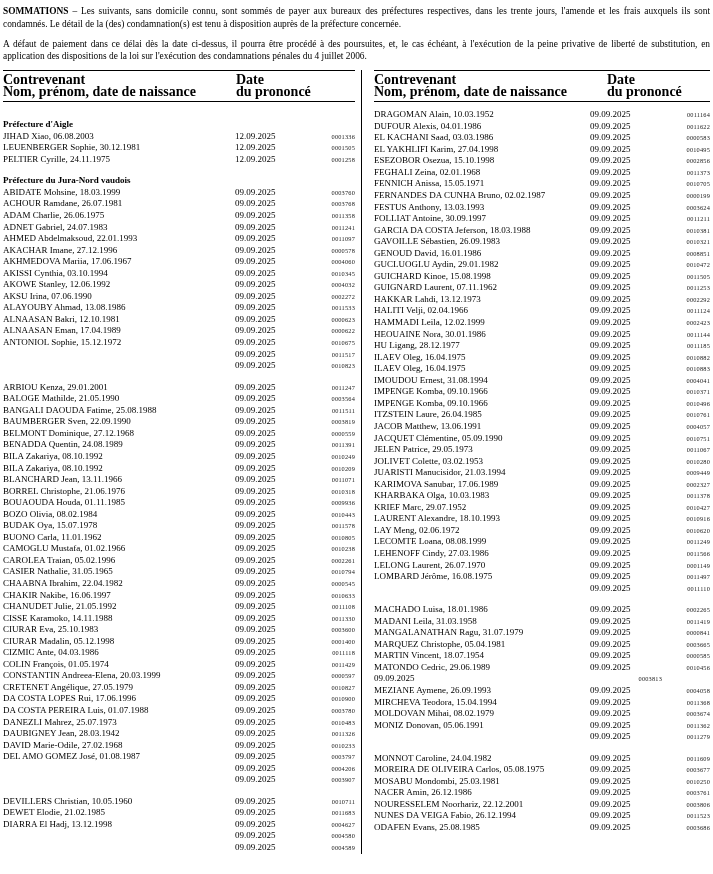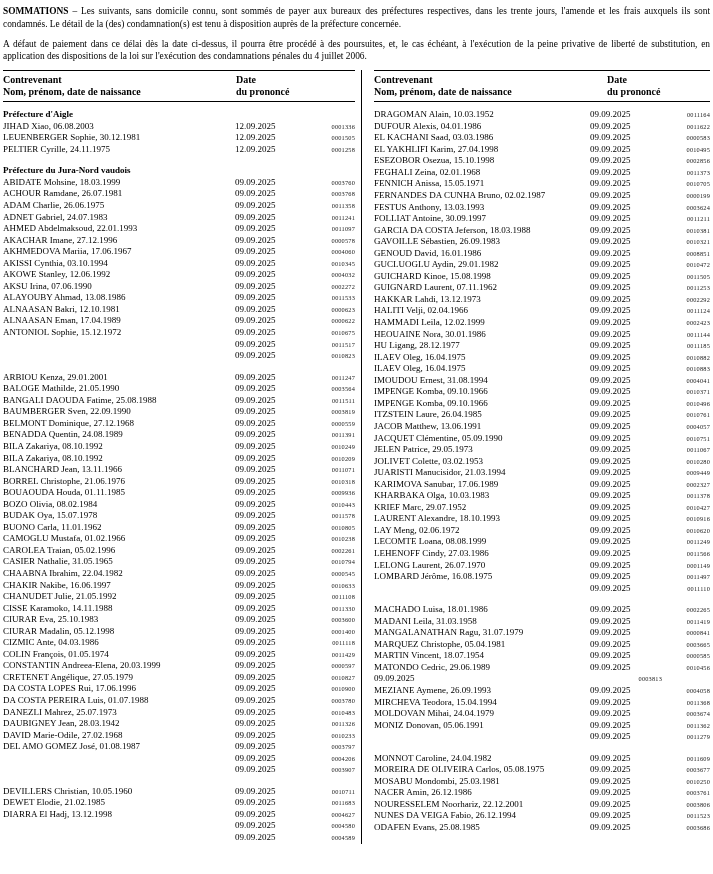--- a/index.html
+++ b/index.html
@@ -24,34 +24,34 @@
   .col-left  { width:352px; }
   .v-divider { width:1px; background:#000; margin-left:6px; }
   .col-right { flex:1; padding-left:12px; }
   .col-header {
     border-top:1.6px solid #000;
     border-bottom:1.6px solid #000;
     padding:3px 0 4px 0;
     display:grid;
     grid-template-columns:233px 1fr;
     font-weight:bold;
-    font-size:10px;
+    font-size:14px;
     line-height:11.5px;
   }
   .col-header div span { display:block; }
   .rows { padding-top:7px; }
   .row, .section, .extra {
     display:grid;
     grid-template-columns:1fr 72px 48px;
     font-size:9px;
     line-height:11.55px;
     align-items:baseline;
   }
   .section { font-weight:bold; margin-top:10px; }
-  .rows .section:first-child { margin-top:0; }
+  .rows .section:first-child { margin-top:10px; }
   .gap { height:10px; }
   .cell-name { white-space:nowrap; overflow:hidden; }
   .cell-date { white-space:nowrap; }
   .cell-ref {
     font-size:6.3px;
     text-align:right;
     color:#1a1a1a;
     letter-spacing:0.2px;
     font-family:"Liberation Serif","DejaVu Serif",serif;
   }
@@ -649,21 +649,21 @@
             <span class="cell-name">MEZIANE Aymene, 26.09.1993</span>
             <span class="cell-date">09.09.2025</span>
             <span class="cell-ref">0004058</span>
           </div>
           <div class="row">
             <span class="cell-name">MIRCHEVA Teodora, 15.04.1994</span>
             <span class="cell-date">09.09.2025</span>
             <span class="cell-ref">0011368</span>
           </div>
           <div class="row">
-            <span class="cell-name">MOLDOVAN Mihai, 24.04.1979</span>
+            <span class="cell-name">MOLDOVAN Mihai, 08.02.1979</span>
             <span class="cell-date">09.09.2025</span>
             <span class="cell-ref">0003674</span>
           </div>
           <div class="row">
             <span class="cell-name">MONIZ Donovan, 05.06.1991</span>
             <span class="cell-date">09.09.2025</span>
             <span class="cell-ref">0011362</span>
           </div>
           <div class="extra">
             <span class="cell-name"></span>

